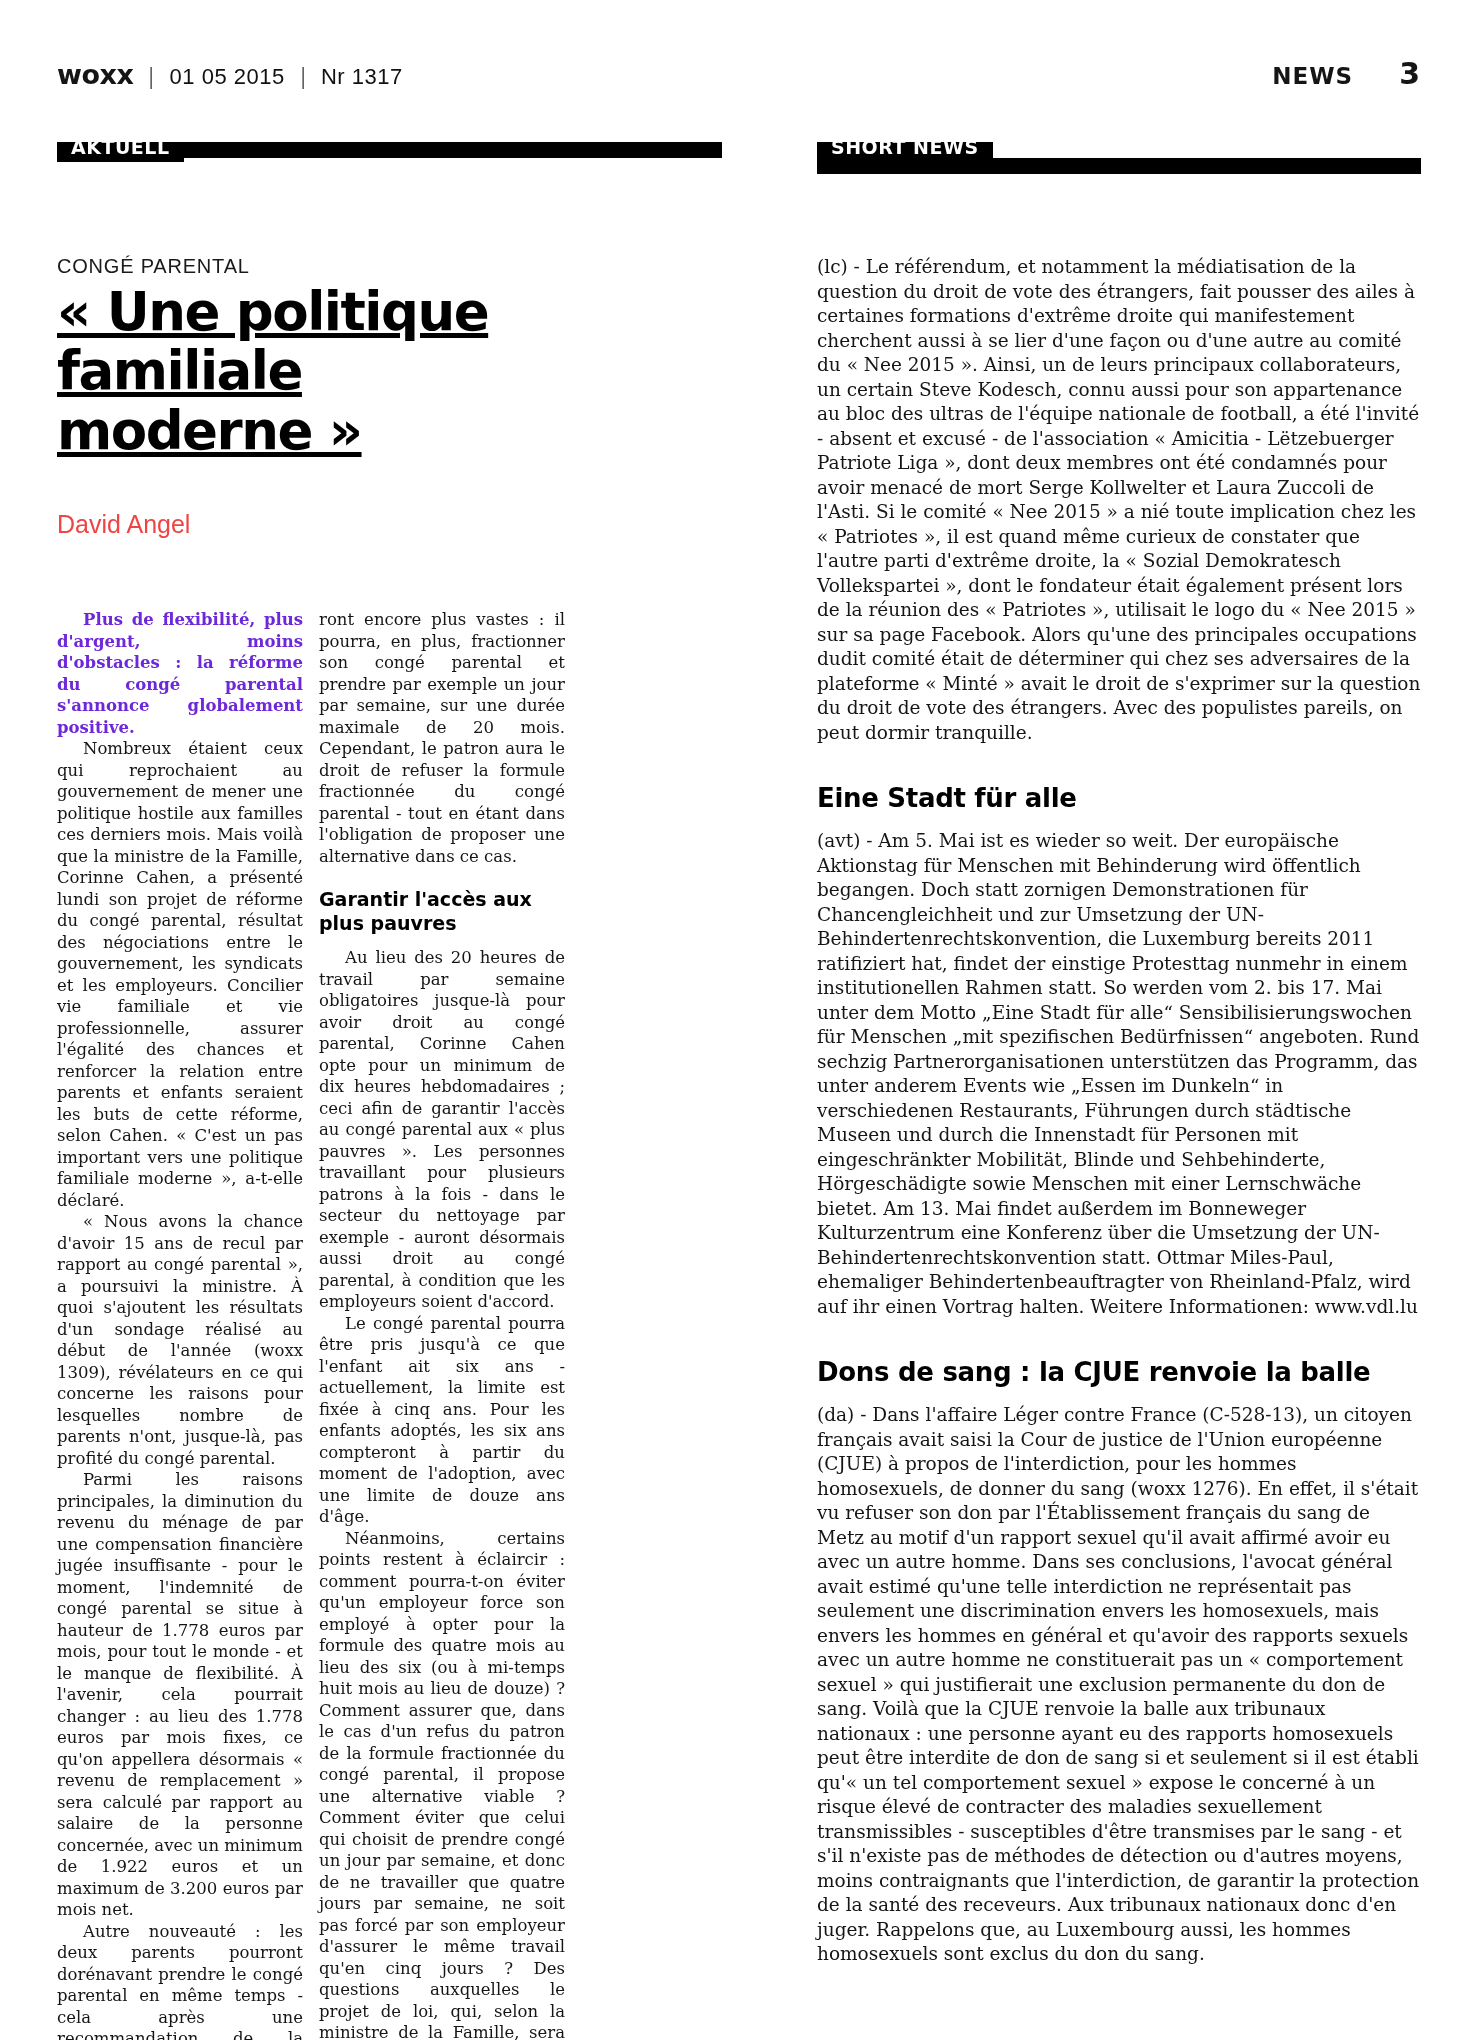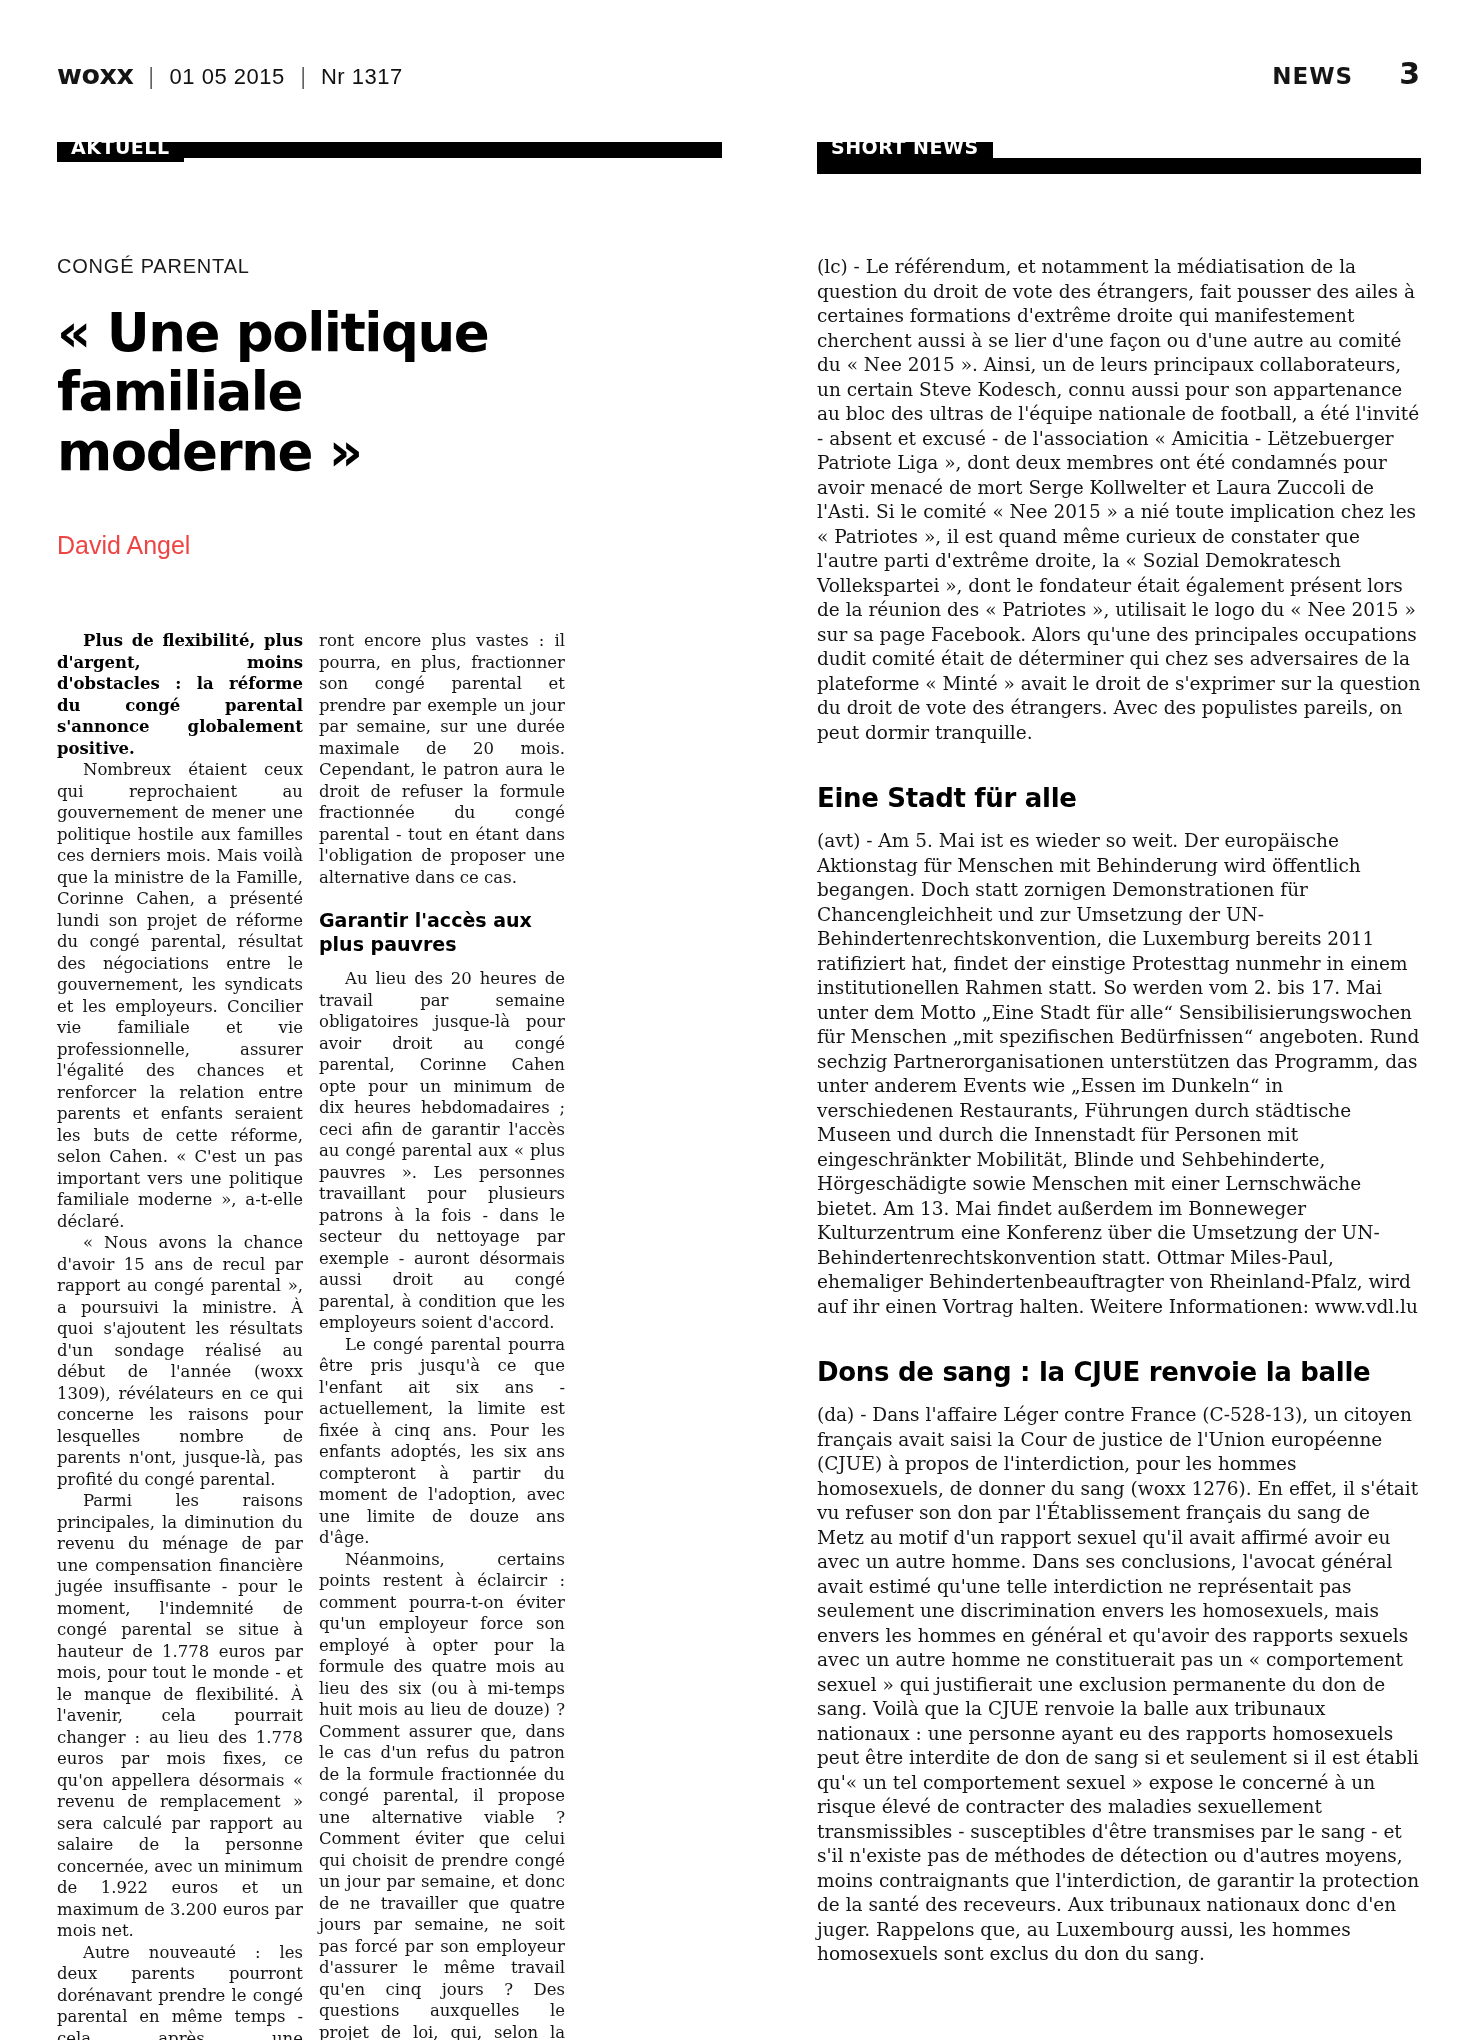--- a/index.html
+++ b/index.html
@@ -43,21 +43,21 @@
   .headline{
     font-family:"DejaVu Sans",sans-serif;font-weight:bold;
     font-size:53px;line-height:1.12;letter-spacing:-1.5px;
     margin-top:12px;color:#000;
   }
   .byline{margin-top:50px;font-size:25px;color:#ef4444;}
   .cols{display:flex;gap:16px;margin-top:70px;}
   .col{width:246px;}
   .intro{
     font-family:"DejaVu Sans",sans-serif;font-weight:bold;
-    font-size:20px;line-height:27px;margin:0 0 60px 0;color:#000000;
+    font-size:20px;line-height:27px;margin:0 0 60px 0;color:#6d28d9;
   }
   .article-body p{
     font-family:"DejaVu Serif",serif;
     font-size:16.5px;line-height:21.5px;
     text-align:justify;text-indent:26px;
     margin:0;hyphens:auto;-webkit-hyphens:auto;
   }
   .article-body p.cont{text-indent:0;}
   .subhead{
     font-family:"DejaVu Sans",sans-serif;font-weight:bold;
@@ -96,21 +96,21 @@
     </div>
   </div>
 
   <div class="rule rule-aktuell"></div>
   <div class="section-label label-aktuell">AKTUELL</div>
   <div class="rule rule-shortnews"></div>
   <div class="section-label label-shortnews">SHORT NEWS</div>
 
   <main class="article">
     <div class="kicker">CONGÉ PARENTAL</div>
-    <h1 class="headline" style="margin:25px 0 0 0;">
+    <h1 class="headline" style="margin:4px 0 0 0;text-decoration:underline;">
       <span style="display:block">« Une politique</span>
       <span style="display:block">familiale moderne »</span>
     </h1>
     <div class="byline">David Angel</div>
 
     <div class="cols article-body">
       <div class="col">
         <p class="intro">Plus de flexibilité, plus d'argent, moins d'obstacles : la réforme du congé parental s'annonce globalement positive.</p>
         <p>Nombreux étaient ceux qui reprochaient au gouvernement de mener une politique hostile aux familles ces derniers mois. Mais voilà que la ministre de la Famille, Corinne Cahen, a présenté lundi son projet de réforme du congé parental, résultat des négociations entre le gouvernement, les syndicats et les employeurs. Concilier vie familiale et vie professionnelle, assurer l'égalité des chances et renforcer la relation entre parents et enfants seraient les buts de cette réforme, selon Cahen. « C'est un pas important vers une politique familiale moderne », a-t-elle déclaré.</p>
         <p>« Nous avons la chance d'avoir 15 ans de recul par rapport au congé parental », a poursuivi la ministre. À quoi s'ajoutent les résultats d'un sondage réalisé au début de l'année (woxx 1309), révélateurs en ce qui concerne les raisons pour lesquelles nombre de parents n'ont, jusque-là, pas profité du congé parental.</p>

